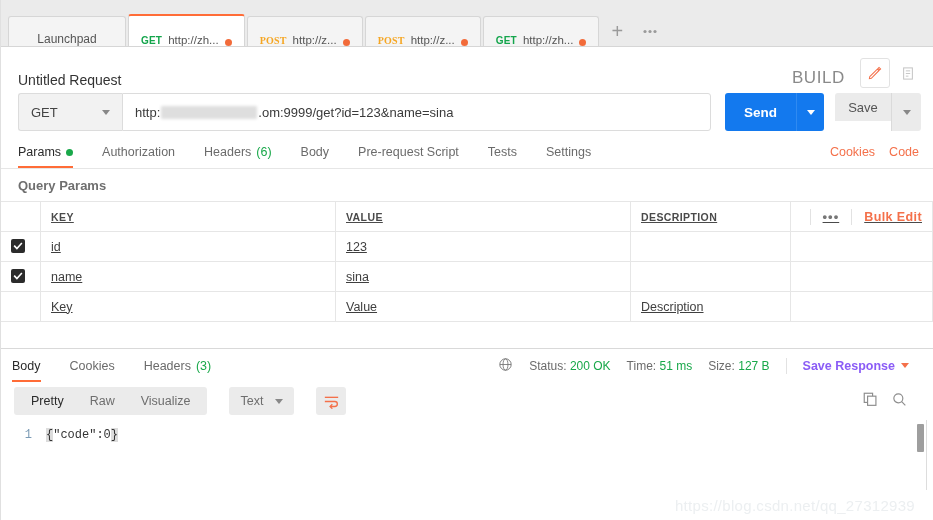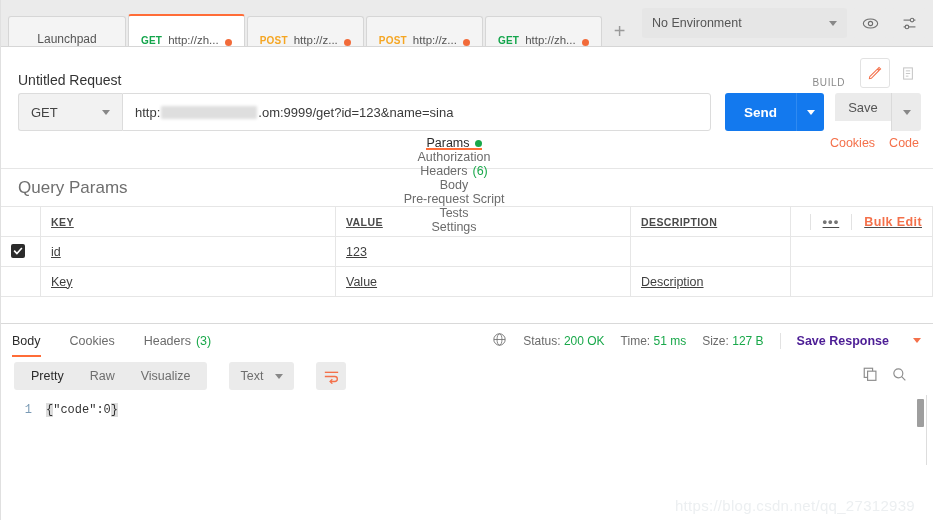--- a/index.html
+++ b/index.html
@@ -57,21 +57,21 @@
     background: #ffffff;
     height: 32px;
     border-top: 2px solid #ff6c37;
   }
   .tab-method {
     font-size: 10px;
     font-weight: bold;
     letter-spacing: .2px;
   }
   .m-get  { color: #14a54c; }
-  .m-post { color: #f5a623; }
+  .m-post { color: #f5a623; font-family: Liberation Serif, serif; }
   .tab-url {
     font-size: 11.5px;
     color: #555555;
   }
   .tab-dot {
     width: 7px;
     height: 7px;
     border-radius: 50%;
     background: #f26b3a;
     flex: 0 0 auto;
@@ -138,21 +138,21 @@
     align-items: flex-end;
     padding: 0 10px 0 18px;
     box-sizing: border-box;
   }
   .req-title {
     font-size: 14px;
     color: #333333;
     flex: 1 1 auto;
   }
   .build-label {
-    font-size: 10px;
+    font-size: 17px;
     color: #8a8a8a;
     letter-spacing: .6px;
     margin-right: 12px;
   }
   .sq-btn {
     width: 28px;
     height: 28px;
     border: 1px solid #e2e2e2;
     background: #ffffff;
     border-radius: 3px;
@@ -270,21 +270,20 @@
     cursor: pointer;
   }
 
   
   .req-tabs {
     display: flex;
     align-items: center;
     padding: 0 14px 0 18px;
     height: 32px;
     position: relative;
-    flex-direction: column;
   }
   .rtab {
     display: flex;
     align-items: center;
     gap: 5px;
     font-size: 12.5px;
     color: #6b6b6b;
     margin-right: 29px;
     height: 32px;
     position: relative;
@@ -316,22 +315,23 @@
   .rtabs-right span { cursor: pointer; }
   .req-tabs-rule {
     height: 1px;
     background: #e6e6e6;
     margin: 0;
   }
 
   
   .qp-title {
     padding: 9px 0 8px 18px;
-    font-size: 17px;
+    font-size: 13px;
     color: #6f6f6f;
+    font-weight: bold;
   }
   table.params {
     width: 100%;
     border-collapse: collapse;
     table-layout: fixed;
   }
   table.params th, table.params td {
     border: 1px solid #e6e6e6;
     height: 30px;
     padding: 0 10px;
@@ -412,34 +412,34 @@
   
   .resp-tabs {
     display: flex;
     align-items: center;
     padding: 0 14px 0 12px;
     height: 33px;
     position: relative;
   }
   .resp-tabs-right {
     position: absolute;
-    right: 12px;
+    right: 24px;
     display: flex;
     align-items: center;
     gap: 16px;
     font-size: 12px;
     color: #6b6b6b;
   }
   .stat-item { white-space: nowrap; }
   .stat-val { color: #19a84a; }
   .save-response {
-    color: #4c1d95;
-    display: flex;
-    align-items: center;
-    gap: 24px;
+    color: #8b5cf6;
+    display: flex;
+    align-items: center;
+    gap: 6px;
     cursor: pointer;
     font-weight: bold;
     font-size: 12.5px;
   }
   .save-response .caret { border-top-color: #f4704a; }
 
   .view-bar {
     display: flex;
     align-items: center;
     padding: 0 14px 0 14px;
@@ -595,40 +595,20 @@
     <div class="tab-add">+</div>
     <div class="tab-more">
       <svg width="16" height="5" viewBox="0 0 16 5">
         <circle cx="3" cy="2.5" r="1.6" fill="#9a9a9a"></circle>
         <circle cx="8" cy="2.5" r="1.6" fill="#9a9a9a"></circle>
         <circle cx="13" cy="2.5" r="1.6" fill="#9a9a9a"></circle>
       </svg>
     </div>
   </div>
 
-  <div class="tabbar-right">
-    <div class="env-select">
-      <span>No Environment</span>
-      <span class="caret"></span>
-    </div>
-    <div class="icon-btn">
-      <svg width="17" height="17" viewBox="0 0 20 20">
-        <ellipse cx="10" cy="10" rx="8.4" ry="5.3" fill="none" stroke="#6e6e6e" stroke-width="1.3"></ellipse>
-        <circle cx="10" cy="10" r="2.5" fill="none" stroke="#6e6e6e" stroke-width="1.3"></circle>
-      </svg>
-    </div>
-    <div class="icon-btn">
-      <svg width="17" height="17" viewBox="0 0 20 20">
-        <line x1="3" y1="6" x2="17" y2="6" stroke="#6e6e6e" stroke-width="1.3"></line>
-        <line x1="3" y1="14" x2="17" y2="14" stroke="#6e6e6e" stroke-width="1.3"></line>
-        <circle cx="13" cy="6" r="2.1" fill="#ebebeb" stroke="#6e6e6e" stroke-width="1.3"></circle>
-        <circle cx="7" cy="14" r="2.1" fill="#ebebeb" stroke="#6e6e6e" stroke-width="1.3"></circle>
-      </svg>
-    </div>
-  </div>
 </div>
 
 <div class="title-row">
   <div class="req-title">Untitled Request</div>
   <div class="build-label">BUILD</div>
   <div class="sq-btn">
     <svg width="14" height="14" viewBox="0 0 16 16">
       <path d="M2 12.2 L10.6 3.6 L12.4 5.4 L3.8 14 L1.6 14.4 Z" fill="none" stroke="#f4704a" stroke-width="1.2"></path>
       <path d="M11.3 2.9 L12.6 1.6 L14.4 3.4 L13.1 4.7 Z" fill="none" stroke="#f4704a" stroke-width="1.2"></path>
     </svg>
@@ -732,20 +712,33 @@
             <polyline points="2,6.2 4.7,9 10,3.2" fill="none" stroke="#ffffff" stroke-width="1.9" stroke-linecap="square"></polyline>
           </svg>
         </span>
       </td>
       <td>id</td>
       <td>123</td>
       <td></td>
       <td></td>
     </tr>
     <tr>
+      <td class="cb-cell">
+        <span class="cbox">
+          <svg width="10" height="10" viewBox="0 0 12 12">
+            <polyline points="2,6.2 4.7,9 10,3.2" fill="none" stroke="#ffffff" stroke-width="1.9" stroke-linecap="square"></polyline>
+          </svg>
+        </span>
+      </td>
+      <td>name</td>
+      <td>sina</td>
+      <td></td>
+      <td></td>
+    </tr>
+    <tr>
       <td class="cb-cell"></td>
       <td class="ph">Key</td>
       <td class="ph">Value</td>
       <td class="ph">Description</td>
       <td></td>
     </tr>
   </tbody>
 </table>
 
 <div class="splitter"></div>

